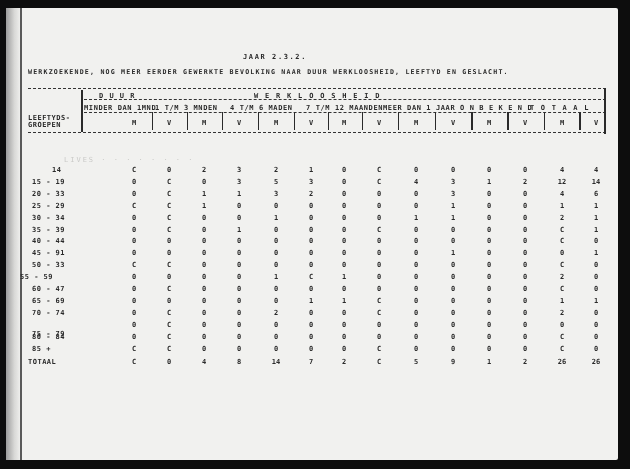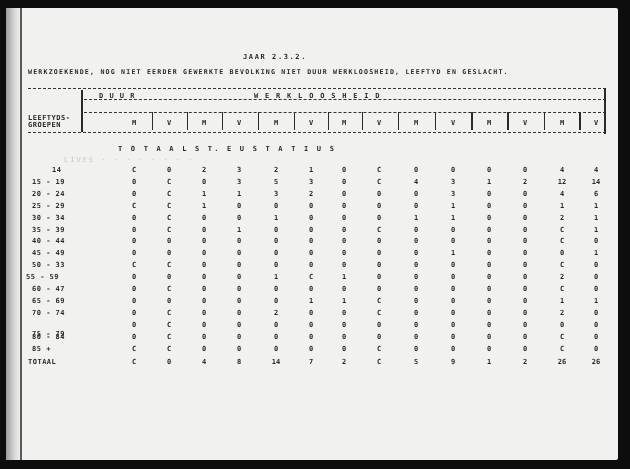--- a/index.html
+++ b/index.html
@@ -15,35 +15,44 @@
   .rowlabel{position:absolute;font-size:7px;font-weight:bold;color:#2a2a2a;letter-spacing:0.5px;white-space:nowrap;}
 </style>
 </head>
 <body>
 
 <div class="page">
   <div class="binding"></div>
   <div class="binding-line"></div>
 
   <div class="txt" style="left:237px;top:45px;">JAAR 2.3.2.</div>
-  <div class="txt" style="left:22px;top:60px;font-size:6.6px;letter-spacing:1.2px;">WERKZOEKENDE, NOG NIET EERDER GEWERKTE BEVOLKING NIET DUUR WERKLOOSHEID, LEEFTYD EN GESLACHT.</div>
+  <div class="txt" style="left:22px;top:60px;font-size:6.6px;letter-spacing:1.2px;">WERKZOEKENDE, NOG MEER EERDER GEWERKTE BEVOLKING NAAR DUUR WERKLOOSHEID, LEEFTYD EN GESLACHT.</div>
 
   <div class="dash" style="left:22px;top:80px;width:578px;"></div>
   <div class="dash" style="left:78px;top:91px;width:522px;"></div>
   <div class="dash" style="left:78px;top:104px;width:522px;"></div>
   <div class="dash" style="left:22px;top:124px;width:578px;"></div>
   <div class="vbar" style="left:75px;top:82px;height:42px;"></div>
   <div class="vbar" style="left:598px;top:80px;height:46px;"></div>
 
   <div class="rowlabel" style="left:22px;top:106px;">LEEFTYDS-</div>
   <div class="rowlabel" style="left:22px;top:113px;">GROEPEN</div>
 
   <div class="txt" style="left:93px;top:84px;letter-spacing:1px;">D     U     U     R</div>
   <div class="txt" style="left:248px;top:84px;letter-spacing:1.3px;">W     E     R     K     L     O     O     S     H     E     I     D</div>
 
+  <div id="dur-row" style="position:absolute;left:76px;top:96px;height:8px;width:524px;">
+    <div class="txt" style="left:2px;top:0;letter-spacing:0.6px;">MINDER DAN 1MND</div>
+    <div class="txt" style="left:73px;top:0;letter-spacing:0.6px;">1 T/M 3 MNDEN</div>
+    <div class="txt" style="left:148px;top:0;letter-spacing:0.6px;">4 T/M 6 MADEN</div>
+    <div class="txt" style="left:224px;top:0;letter-spacing:0.6px;">7 T/M 12 MAANDEN</div>
+    <div class="txt" style="left:301px;top:0;letter-spacing:0.6px;">MEER DAN 1 JAAR</div>
+    <div class="txt" style="left:378px;top:0;letter-spacing:0.6px;">O N B E K E N D</div>
+    <div class="txt" style="left:448px;top:0;letter-spacing:1.2px;">T O T A A L</div>
+  </div>
 
   <div id="sex-row" style="position:absolute;left:0;top:110px;width:612px;height:12px;">
       <div class="cell" style="left: 118px; top: 1px;">M</div>
       <div class="vbar" style="left: 145.5px; top: -6px; height: 18px;"></div>
       <div class="cell" style="left: 153px; top: 1px;">V</div>
       <div class="vbar" style="left: 180.5px; top: -6px; height: 18px;"></div>
       <div class="cell" style="left: 188px; top: 1px;">M</div>
       <div class="vbar" style="left: 215.5px; top: -6px; height: 18px;"></div>
       <div class="cell" style="left: 223px; top: 1px;">V</div>
       <div class="vbar" style="left: 251.5px; top: -6px; height: 18px;"></div>
@@ -62,21 +71,20 @@
       <div class="cell" style="left: 473px; top: 1px;">M</div>
       <div class="vbar" style="left: 501px; top: -6px; height: 18px;"></div>
       <div class="cell" style="left: 509px; top: 1px;">V</div>
       <div class="vbar" style="left: 537.5px; top: -6px; height: 18px;"></div>
       <div class="cell" style="left: 546px; top: 1px;">M</div>
       <div class="vbar" style="left: 573px; top: -6px; height: 18px;"></div>
       <div class="cell" style="left: 580px; top: 1px;">V</div>
       <div class="vbar" style="left: 75px; top: -6px; height: 18px;"></div>
     </div>
 
-  <div class="txt" style="left:112px;top:137px;letter-spacing:2.2px;">T O T A A L   S T. E U S T A T I U S</div>
 
   <div id="data-rows" style="position:absolute;left:0;top:0;">
       <div class="rowlabel" style="left: 46px; top: 158px;">14</div>
       <div class="cell" style="left: 118px; top: 158px;">C</div>
       <div class="cell" style="left: 153px; top: 158px;">0</div>
       <div class="cell" style="left: 188px; top: 158px;">2</div>
       <div class="cell" style="left: 223px; top: 158px;">3</div>
       <div class="cell" style="left: 260px; top: 158px;">2</div>
       <div class="cell" style="left: 295px; top: 158px;">1</div>
       <div class="cell" style="left: 328px; top: 158px;">0</div>
@@ -95,21 +103,21 @@
       <div class="cell" style="left: 260px; top: 169.9px;">5</div>
       <div class="cell" style="left: 295px; top: 169.9px;">3</div>
       <div class="cell" style="left: 328px; top: 169.9px;">0</div>
       <div class="cell" style="left: 363px; top: 169.9px;">C</div>
       <div class="cell" style="left: 400px; top: 169.9px;">4</div>
       <div class="cell" style="left: 437px; top: 169.9px;">3</div>
       <div class="cell" style="left: 473px; top: 169.9px;">1</div>
       <div class="cell" style="left: 509px; top: 169.9px;">2</div>
       <div class="cell" style="left: 546px; top: 169.9px;">12</div>
       <div class="cell" style="left: 580px; top: 169.9px;">14</div>
-      <div class="rowlabel" style="left: 26px; top: 181.8px;">20 - 24</div>
+      <div class="rowlabel" style="left: 26px; top: 181.8px;">20 - 33</div>
       <div class="cell" style="left: 118px; top: 181.8px;">0</div>
       <div class="cell" style="left: 153px; top: 181.8px;">C</div>
       <div class="cell" style="left: 188px; top: 181.8px;">1</div>
       <div class="cell" style="left: 223px; top: 181.8px;">1</div>
       <div class="cell" style="left: 260px; top: 181.8px;">3</div>
       <div class="cell" style="left: 295px; top: 181.8px;">2</div>
       <div class="cell" style="left: 328px; top: 181.8px;">0</div>
       <div class="cell" style="left: 363px; top: 181.8px;">0</div>
       <div class="cell" style="left: 400px; top: 181.8px;">0</div>
       <div class="cell" style="left: 437px; top: 181.8px;">3</div>
@@ -170,21 +178,21 @@
       <div class="cell" style="left: 260px; top: 229.4px;">0</div>
       <div class="cell" style="left: 295px; top: 229.4px;">0</div>
       <div class="cell" style="left: 328px; top: 229.4px;">0</div>
       <div class="cell" style="left: 363px; top: 229.4px;">0</div>
       <div class="cell" style="left: 400px; top: 229.4px;">0</div>
       <div class="cell" style="left: 437px; top: 229.4px;">0</div>
       <div class="cell" style="left: 473px; top: 229.4px;">0</div>
       <div class="cell" style="left: 509px; top: 229.4px;">0</div>
       <div class="cell" style="left: 546px; top: 229.4px;">C</div>
       <div class="cell" style="left: 580px; top: 229.4px;">0</div>
-      <div class="rowlabel" style="left: 26px; top: 241.3px;">45 - 49</div>
+      <div class="rowlabel" style="left: 26px; top: 241.3px;">45 - 91</div>
       <div class="cell" style="left: 118px; top: 241.3px;">0</div>
       <div class="cell" style="left: 153px; top: 241.3px;">0</div>
       <div class="cell" style="left: 188px; top: 241.3px;">0</div>
       <div class="cell" style="left: 223px; top: 241.3px;">0</div>
       <div class="cell" style="left: 260px; top: 241.3px;">0</div>
       <div class="cell" style="left: 295px; top: 241.3px;">0</div>
       <div class="cell" style="left: 328px; top: 241.3px;">0</div>
       <div class="cell" style="left: 363px; top: 241.3px;">0</div>
       <div class="cell" style="left: 400px; top: 241.3px;">0</div>
       <div class="cell" style="left: 437px; top: 241.3px;">1</div>
@@ -200,21 +208,21 @@
       <div class="cell" style="left: 260px; top: 253.2px;">0</div>
       <div class="cell" style="left: 295px; top: 253.2px;">0</div>
       <div class="cell" style="left: 328px; top: 253.2px;">0</div>
       <div class="cell" style="left: 363px; top: 253.2px;">0</div>
       <div class="cell" style="left: 400px; top: 253.2px;">0</div>
       <div class="cell" style="left: 437px; top: 253.2px;">0</div>
       <div class="cell" style="left: 473px; top: 253.2px;">0</div>
       <div class="cell" style="left: 509px; top: 253.2px;">0</div>
       <div class="cell" style="left: 546px; top: 253.2px;">C</div>
       <div class="cell" style="left: 580px; top: 253.2px;">0</div>
-      <div class="rowlabel" style="left: 20px; top: 265.1px;">55 - 59</div>
+      <div class="rowlabel" style="left: 14px; top: 265.1px;">55 - 59</div>
       <div class="cell" style="left: 118px; top: 265.1px;">0</div>
       <div class="cell" style="left: 153px; top: 265.1px;">0</div>
       <div class="cell" style="left: 188px; top: 265.1px;">0</div>
       <div class="cell" style="left: 223px; top: 265.1px;">0</div>
       <div class="cell" style="left: 260px; top: 265.1px;">1</div>
       <div class="cell" style="left: 295px; top: 265.1px;">C</div>
       <div class="cell" style="left: 328px; top: 265.1px;">1</div>
       <div class="cell" style="left: 363px; top: 265.1px;">0</div>
       <div class="cell" style="left: 400px; top: 265.1px;">0</div>
       <div class="cell" style="left: 437px; top: 265.1px;">0</div>

